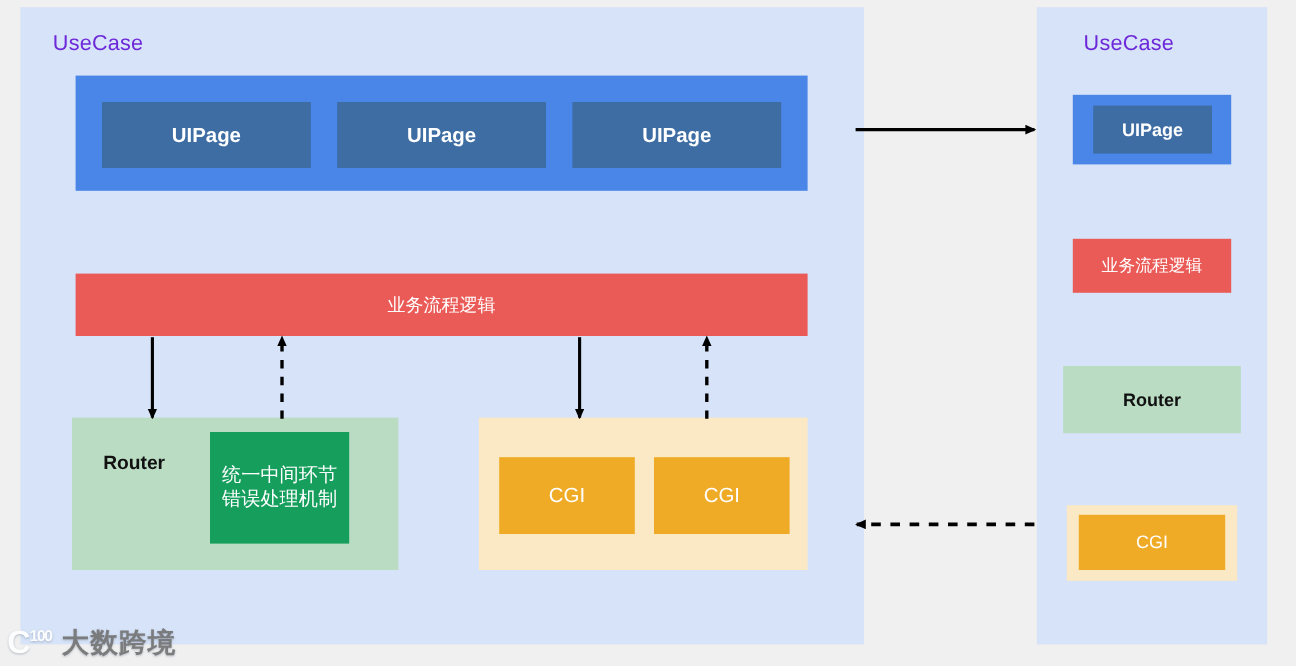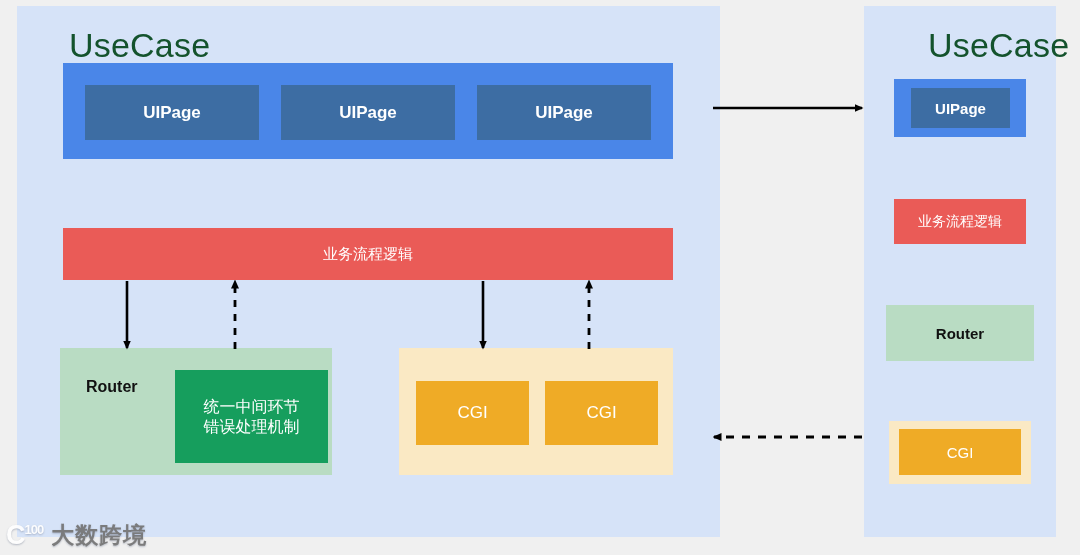--- a/index.html
+++ b/index.html
@@ -18,26 +18,25 @@
 
   .panel {
     position: absolute;
     background: #d6e3f8;
   }
   #left-panel  { left: 17px;  top: 6px;  width: 703px; height: 531px; }
   #right-panel { left: 864px; top: 6px;  width: 192px; height: 531px; }
 
   .panel-title {
     position: absolute;
-    color: #14532d;
-    font-size: 34px;
+    color: #6d28d9;
+    font-size: 18px;
     font-weight: 400;
     letter-spacing: 0.2px;
     white-space: nowrap;
-    margin-left: 25px;
   }
   #left-title  { left: 44px;  top: 26px; }
   #right-title { left: 903px; top: 26px; }
 
   
   .box {
     position: absolute;
     box-sizing: border-box;
     display: flex;
     align-items: center;
@@ -81,21 +80,21 @@
     background: #b9dcc3;
   }
   #router-label {
     position: absolute;
     left: 86px; top: 378px;
     color: #111111;
     font-size: 16px;
     font-weight: 700;
   }
   #error-box {
-    left: 175px; top: 370px; width: 153px; height: 93px;
+    left: 175px; top: 360px; width: 116px; height: 93px;
     background: #169e5d;
     color: #ffffff;
     font-size: 16px;
   }
 
   
   #cgi-group {
     left: 399px; top: 348px; width: 274px; height: 127px;
     background: #fae9c4;
   }

